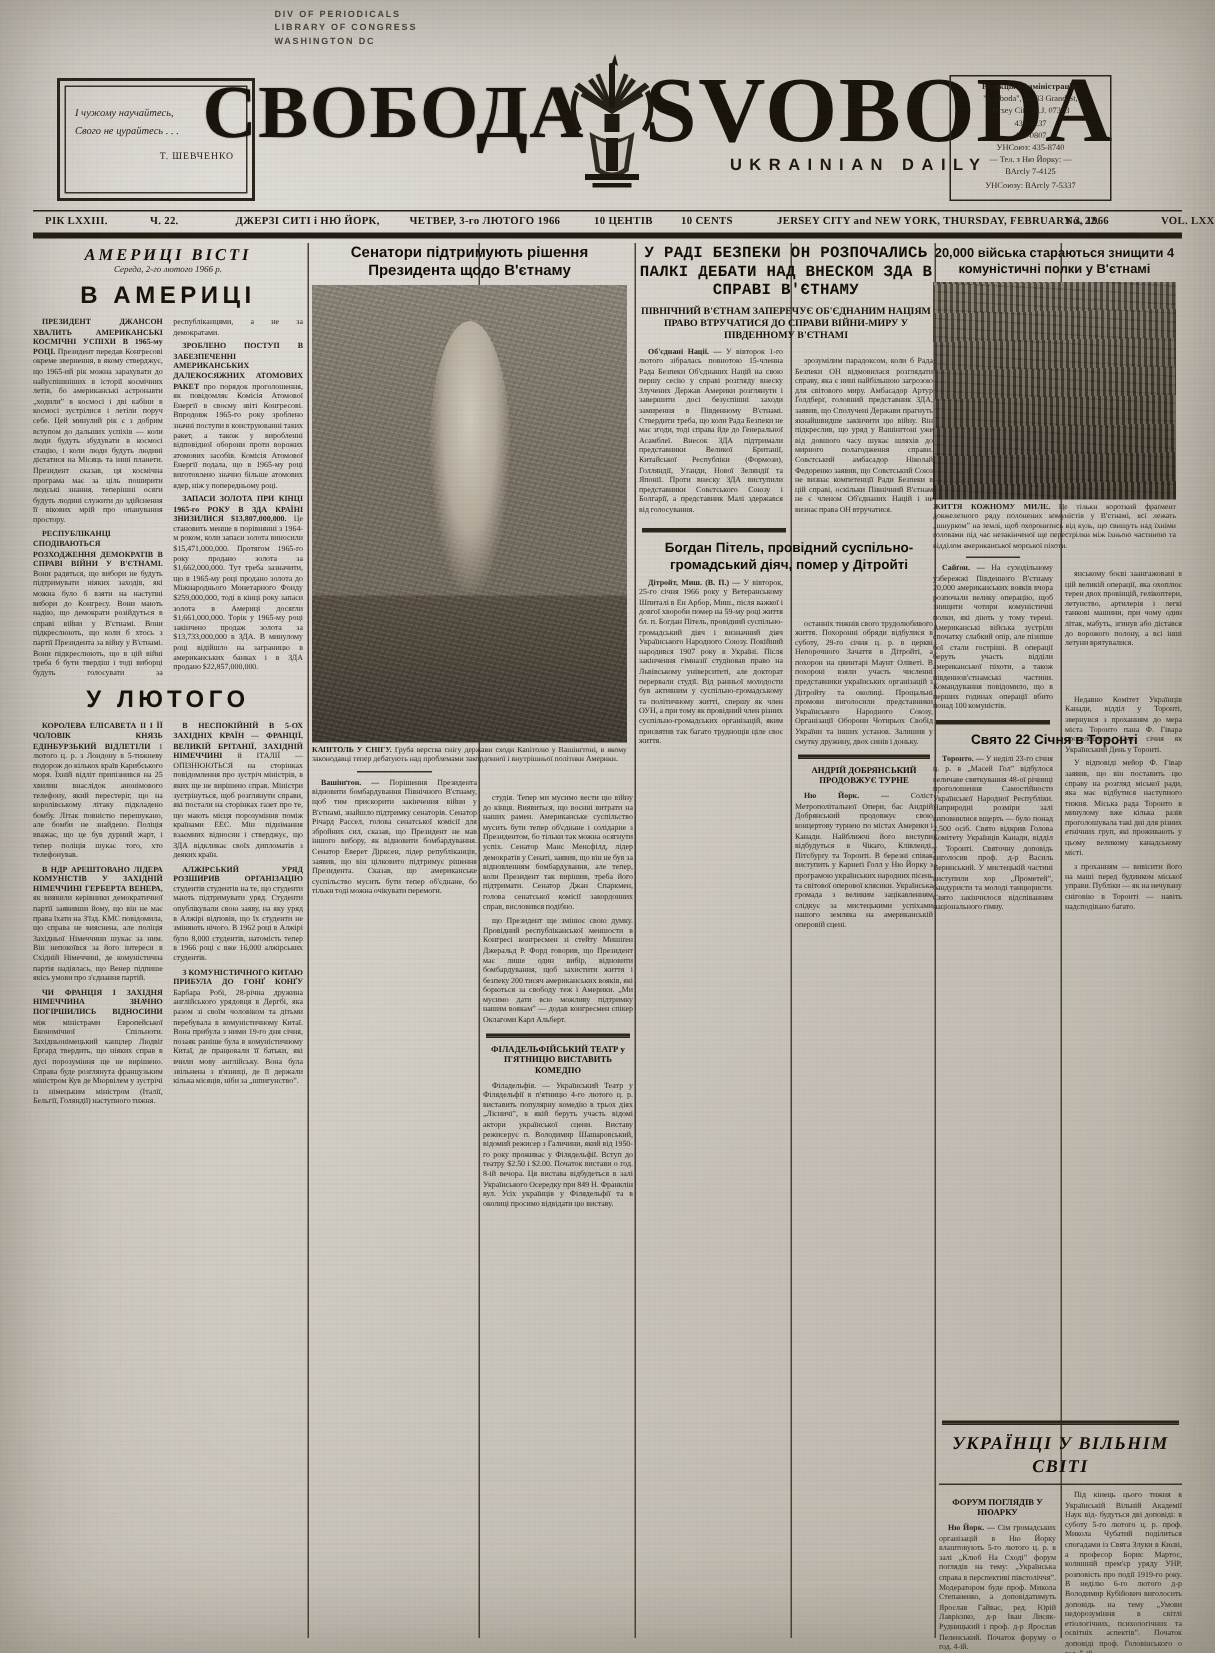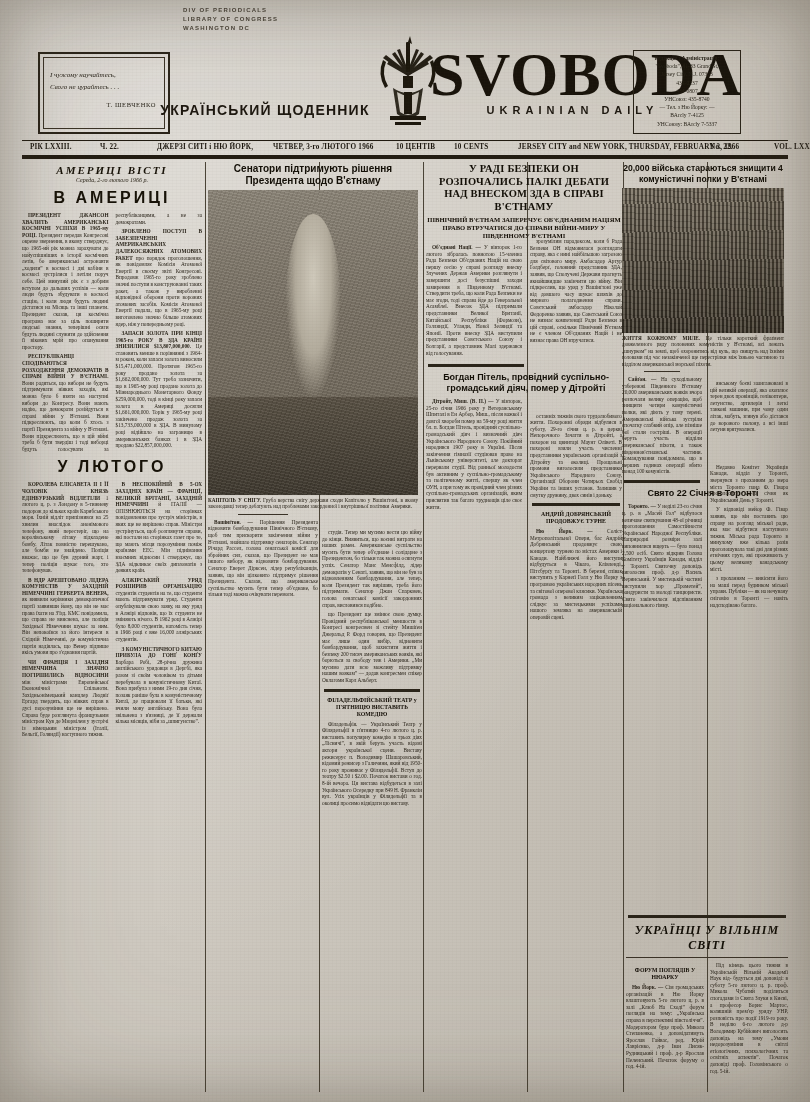--- a/index.html
+++ b/index.html
@@ -80,21 +80,21 @@
 
   .sec-title{font-family:"Liberation Serif",serif;font-weight:bold;font-style:italic;font-size:11px;
     letter-spacing:2px;text-align:center;color:#171208;margin:2px 0 1px;}
   .sec-date{font-family:"Liberation Serif",serif;font-style:italic;font-size:6px;text-align:center;
     color:#2b2519;margin-bottom:5px;}
   .sec-region{font-family:"Liberation Sans",sans-serif;font-weight:bold;font-size:16px;letter-spacing:3px;
     text-align:center;color:#171208;margin:6px 0 5px;}
 
   .hl2{font-family:"Liberation Sans",sans-serif;font-weight:bold;font-size:10px;line-height:11.5px;
     text-align:center;color:#120e06;margin:1px 0 4px;}
-  .hl3{font-family:Liberation Serif, serif;font-weight:bold;font-size:10.5px;line-height:12.5px;
+  .hl3{font-family:Liberation Mono, monospace;font-weight:bold;font-size:10.5px;line-height:12.5px;
     text-align:center;color:#120e06;margin:1px 0 3px;letter-spacing:.2px;}
   .kicker{font-family:"Liberation Serif",serif;font-weight:bold;font-size:6.6px;line-height:8px;
     text-align:center;color:#150f07;margin:2px 0 4px;}
   .subhead-sm{font-family:"Liberation Serif",serif;font-weight:bold;font-size:5.8px;line-height:7px;
     text-align:center;color:#150f07;margin:5px 0 3px;}
   .banner{font-family:"Liberation Serif",serif;font-weight:bold;font-style:italic;font-size:12px;
     letter-spacing:1px;text-align:center;color:#120e06;margin:4px 0 4px;}
   .caption{font-family:"Liberation Serif",serif;font-size:5.2px;line-height:6.4px;text-align:justify;
     color:#241e14;margin-top:2px;}
   .caption b{font-weight:bold;}
@@ -136,21 +136,21 @@
   </div>
 
   <div class="mast">
 
     <div class="quotebox">
       <div class="qline q1">І чужому научайтесь,</div>
       <div class="qline">Свого не цурайтесь . . .</div>
       <div class="qline qsig">Т. ШЕВЧЕНКО</div>
     </div>
 
-    <div class="sub-cyr">УКРАЇНСЬКИЙ ЩОДЕННИК</div>
+    <div class="title-cyr">СВОБОДА</div>
 
     <svg class="crest" viewBox="0 0 70 105">
       <g fill="#1d180e">
         <rect x="33" y="6" width="4" height="30" rx="1"></rect>
         <path d="M35 6 L37 0 L39 8 Z"></path>
         <g opacity=".95">
           <path d="M35 40 L10 22 L13 19 L35 36 Z"></path>
           <path d="M35 40 L14 28 L16 25 L35 37 Z"></path>
           <path d="M35 40 L19 18 L22 16 L35 35 Z"></path>
           <path d="M35 40 L24 14 L27 13 L35 34 Z"></path>
@@ -341,21 +341,21 @@
         <p><span>янському боєві заангажовані в цій великій операції, яка охоплює терен двох провінцій, гелікоптери, летунство, артилерія і легкі танкові машини, при чому один літак, мабуть, згинув або дістався до ворожого полону, а всі інші летуни врятувалися.</span></p>
       </div>
       <div style="height:28px;"></div>
       <div class="body">
         <p><span>Недавно Комітет Українців Канади, відділ у Торонті, звернувся з проханням до мера міста Торонто пана Ф. Гівара проголосити 22-го січня як Український День у Торонті.</span></p>
         <p><span>У відповіді мейор Ф. Гівар заявив, що він поставить цю справу на розгляд міської ради, яка має відбутися наступного тижня. Міська рада Торонто в минулому вже кілька разів проголошувала такі дні для різних етнічних груп, які проживають у цьому великому канадському місті.</span></p>
         <p><span>з проханням — вивісити його на маші перед будинком міської управи. Публіки — як на нечувану сніговію в Торонті — навіть надсподівано багато.</span></p>
       </div>
     </div>
 
-    <div style="position:absolute;left:604px;top:748px;width:162px;">
+    <div style="position:absolute;left:604px;top:780px;width:162px;">
       <div class="hrule-d"></div>
       <div class="banner">УКРАЇНЦІ У ВІЛЬНІМ СВІТІ</div>
       <div class="hrule"></div>
 
       <div style="position:relative;">
         <div style="position:absolute;left:0;width:78px;">
           <div class="subhead-sm">ФОРУМ ПОГЛЯДІВ У НЮАРКУ</div>
           <div class="body">
             <p><b>Ню Йорк. —</b>
                <span>Сім громадських організацій в Ню Йорку влаштовують 5-го лютого ц. р. в залі „Клюб На Сході” форум поглядів на тему: „Українська справа в перспективі півстоліччя”. Модератором буде проф. Микола Степаненко, а доповідатимуть Ярослав Гайвас, ред. Юрій Лаврієнко, д-р Іван Лисяк-Рудницький і проф. д-р Ярослав Пеленський. Початок форуму о год. 4-ій.</span></p>

